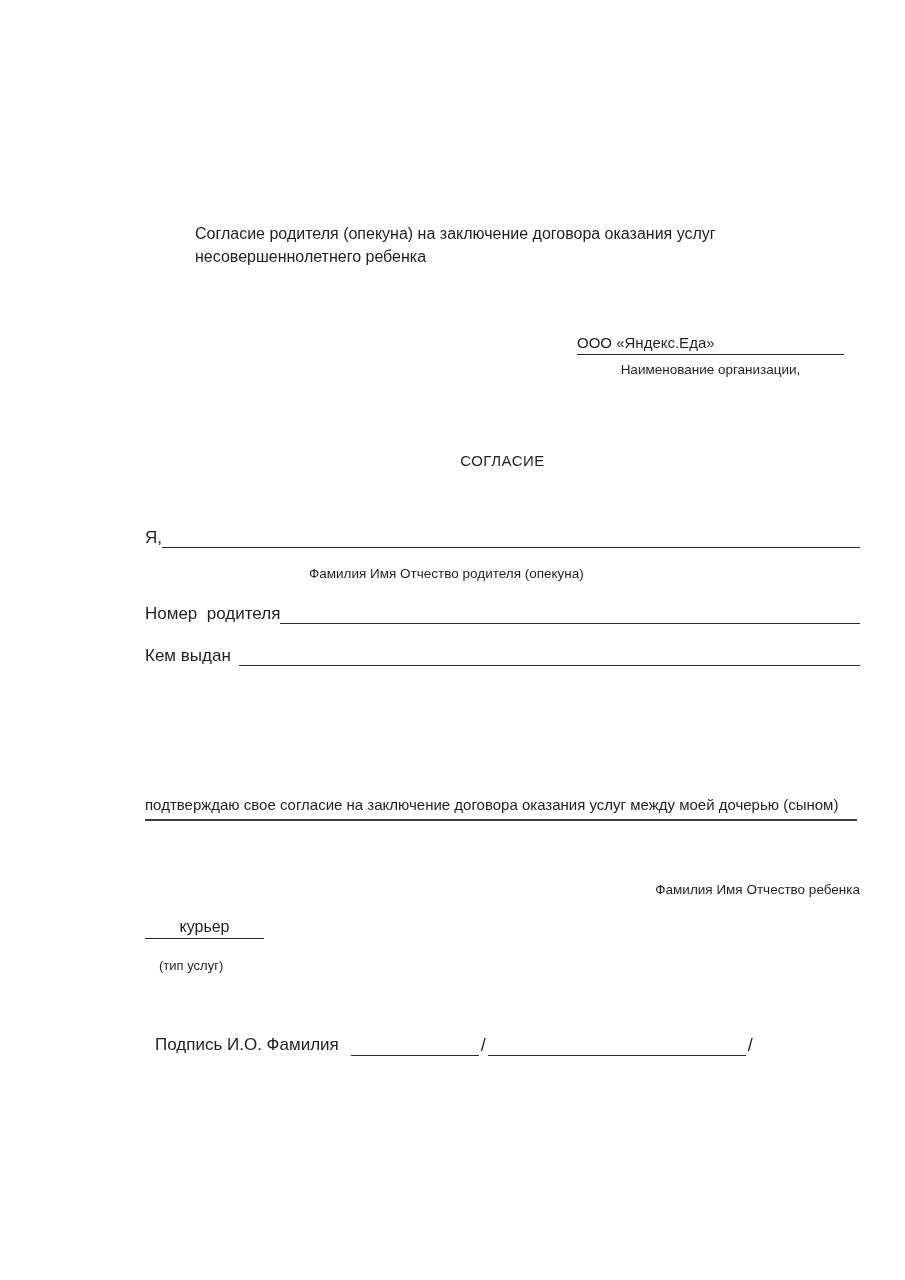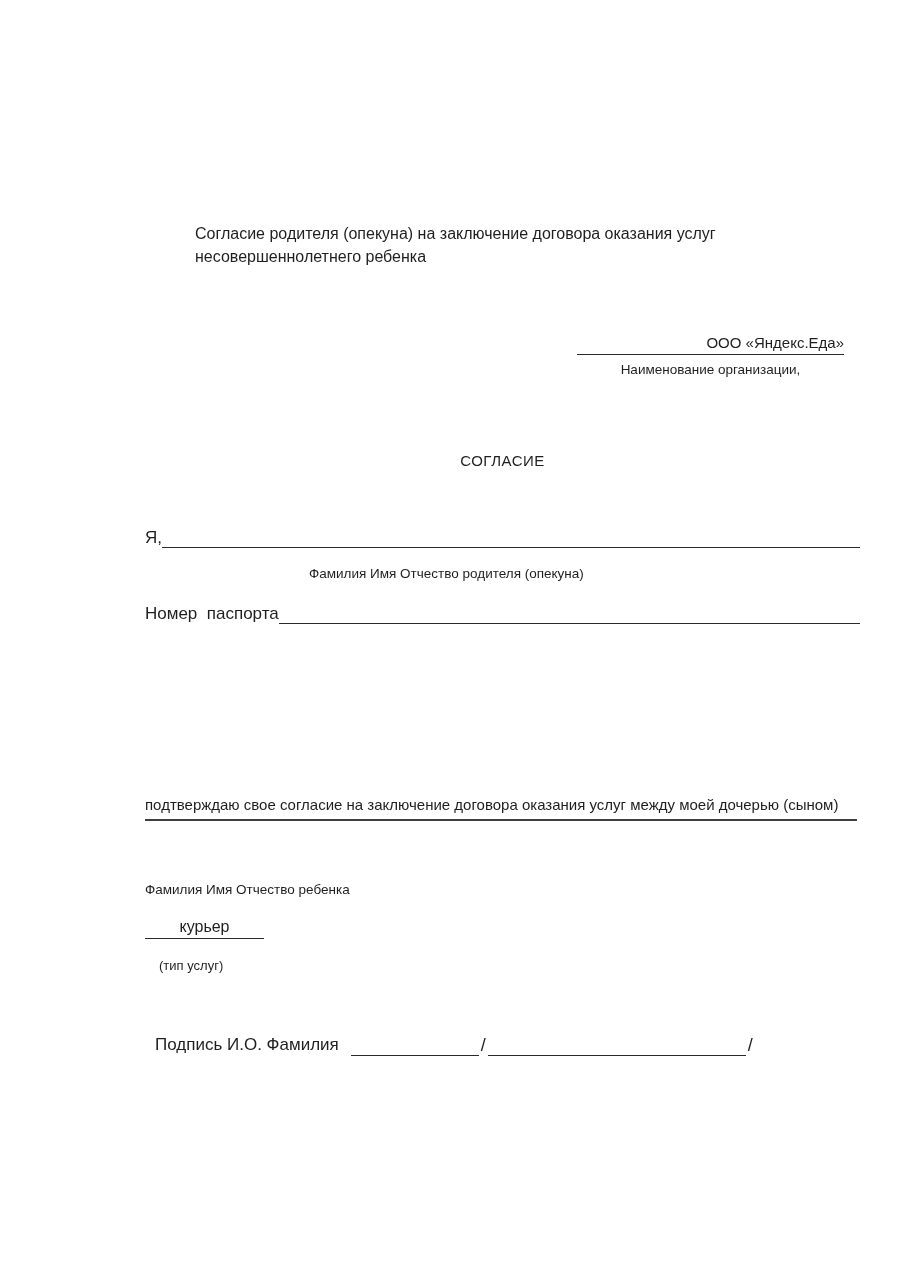--- a/index.html
+++ b/index.html
@@ -15,21 +15,21 @@
   }
   .title {
     position: absolute;
     left: 178px; top: 222px; width: 560px;
     font-size: 16px; line-height: 23px;
   }
   .org-field {
     position: absolute;
     left: 560px; top: 332px; width: 267px; height: 22px;
     border-bottom: 1px solid #2a2a2a;
-    text-align: right; font-size: 15px; line-height: 22px;
+    text-align: left; font-size: 15px; line-height: 22px;
   }
   .org-caption {
     position: absolute;
     left: 560px; top: 362px; width: 267px;
     text-align: center; font-size: 13.5px;
   }
   .heading {
     position: absolute;
     left: 128px; top: 452px; width: 715px;
     text-align: center; font-size: 15px; letter-spacing: 0.5px;
@@ -52,21 +52,21 @@
   .consent {
     position: absolute; left: 128px; top: 791px; width: 724px;
     font-size: 15px; line-height: 27px;
   }
   .divider {
     position: absolute; left: 128px; top: 819px; width: 712px;
     border-top: 2px solid #3f3f3f; height: 0;
   }
   .caption-child {
     position: absolute; left: 128px; top: 882px; width: 715px;
-    text-align: left; font-size: 13.5px;
+    text-align: right; font-size: 13.5px;
   }
   .service {
     position: absolute; left: 128px; top: 916px; width: 119px; height: 22px;
     border-bottom: 1px solid #2a2a2a;
     text-align: center; font-size: 16px; line-height: 22px;
   }
   .service-caption {
     position: absolute; left: 142px; top: 958px;
     font-size: 13px;
   }
@@ -100,24 +100,28 @@
 
   <div class="heading">СОГЛАСИЕ</div>
 
   <div class="row" style="top:527px">
     <span class="label">Я,</span>
     <span class="blank"></span>
   </div>
   <div class="caption-parent">Фамилия Имя Отчество родителя (опекуна)</div>
 
   <div class="row" style="top:603px">
-    <span class="label">Номер  паспорта</span>
+    <span class="label">Номер  родителя</span>
     <span class="blank"></span>
   </div>
 
+  <div class="row" style="top:645px">
+    <span class="label gap">Кем выдан</span>
+    <span class="blank"></span>
+  </div>
 
 
   <div class="consent">подтверждаю свое согласие на заключение договора оказания услуг между моей дочерью (сыном)</div>
 
   <div class="divider"></div>
 
   <div class="caption-child">Фамилия Имя Отчество ребенка</div>
 
   <div class="service">
     <span>курьер</span>

